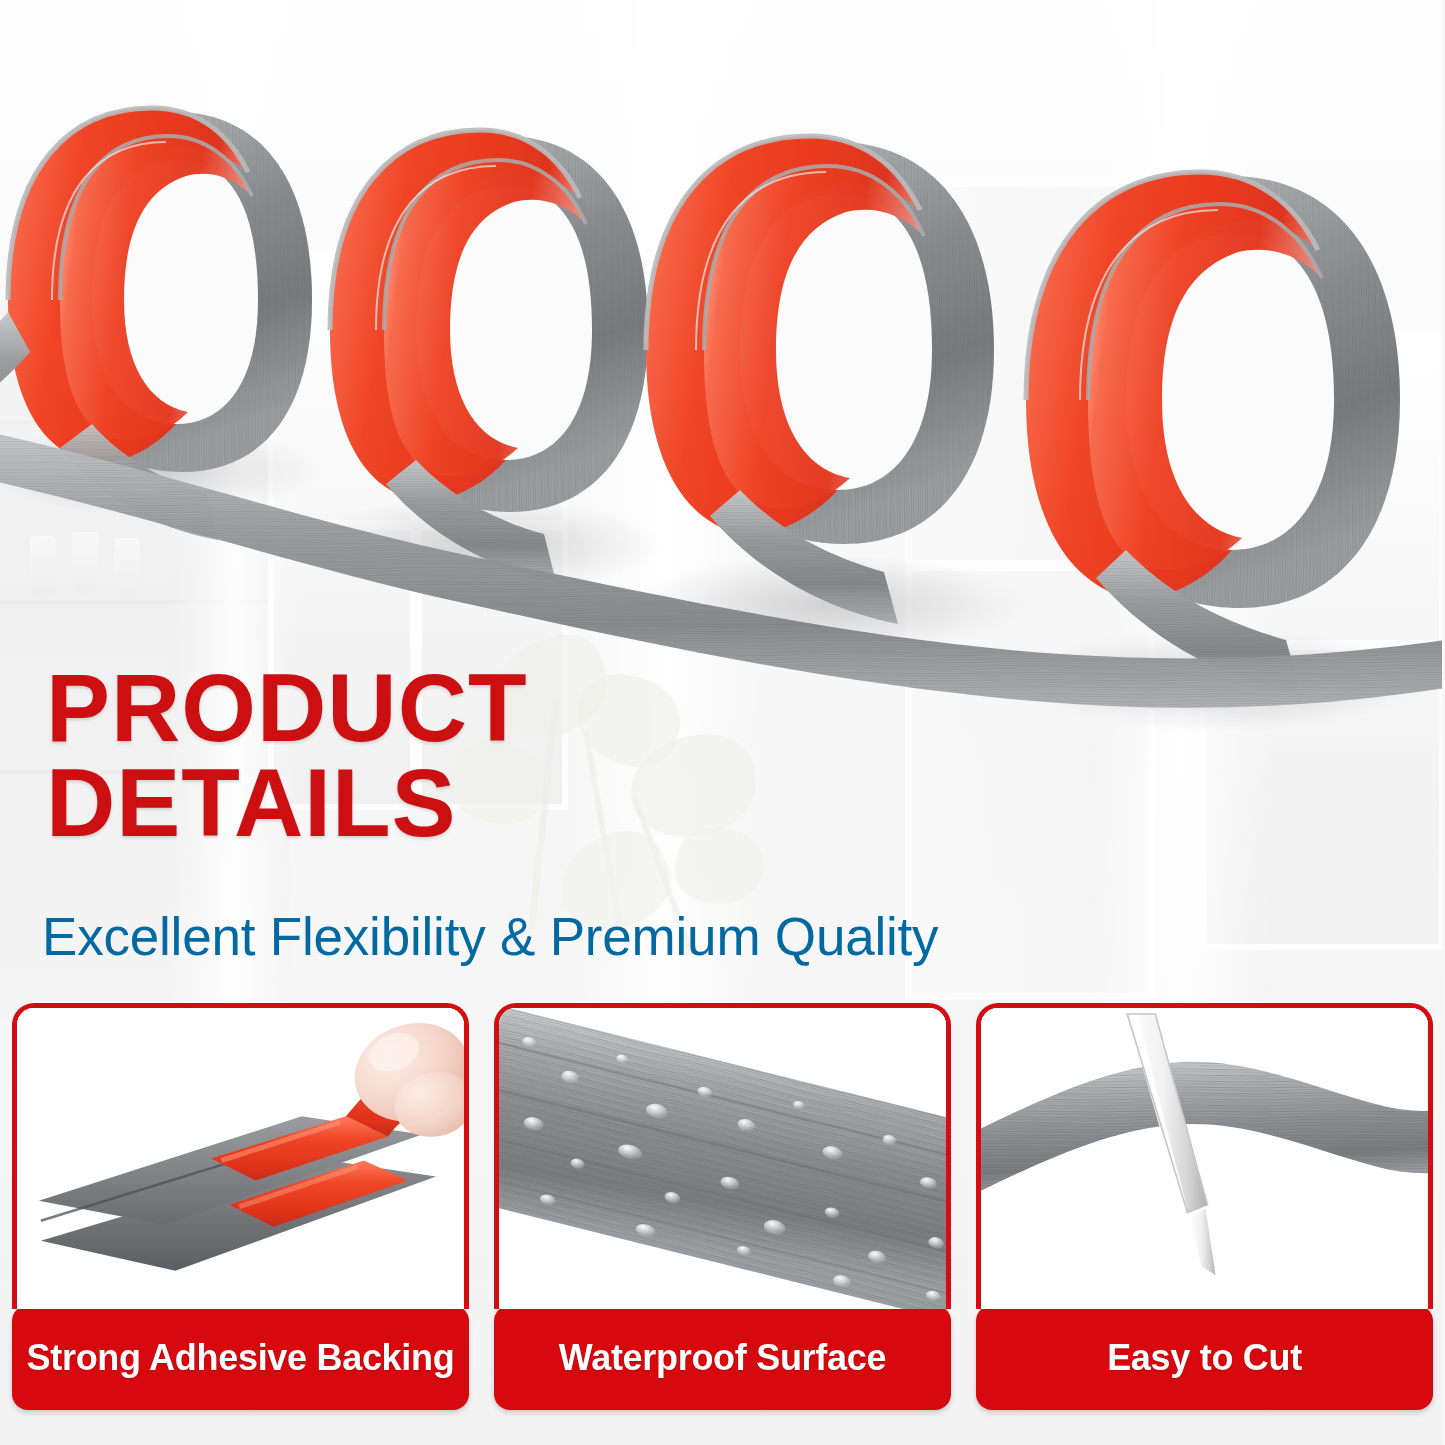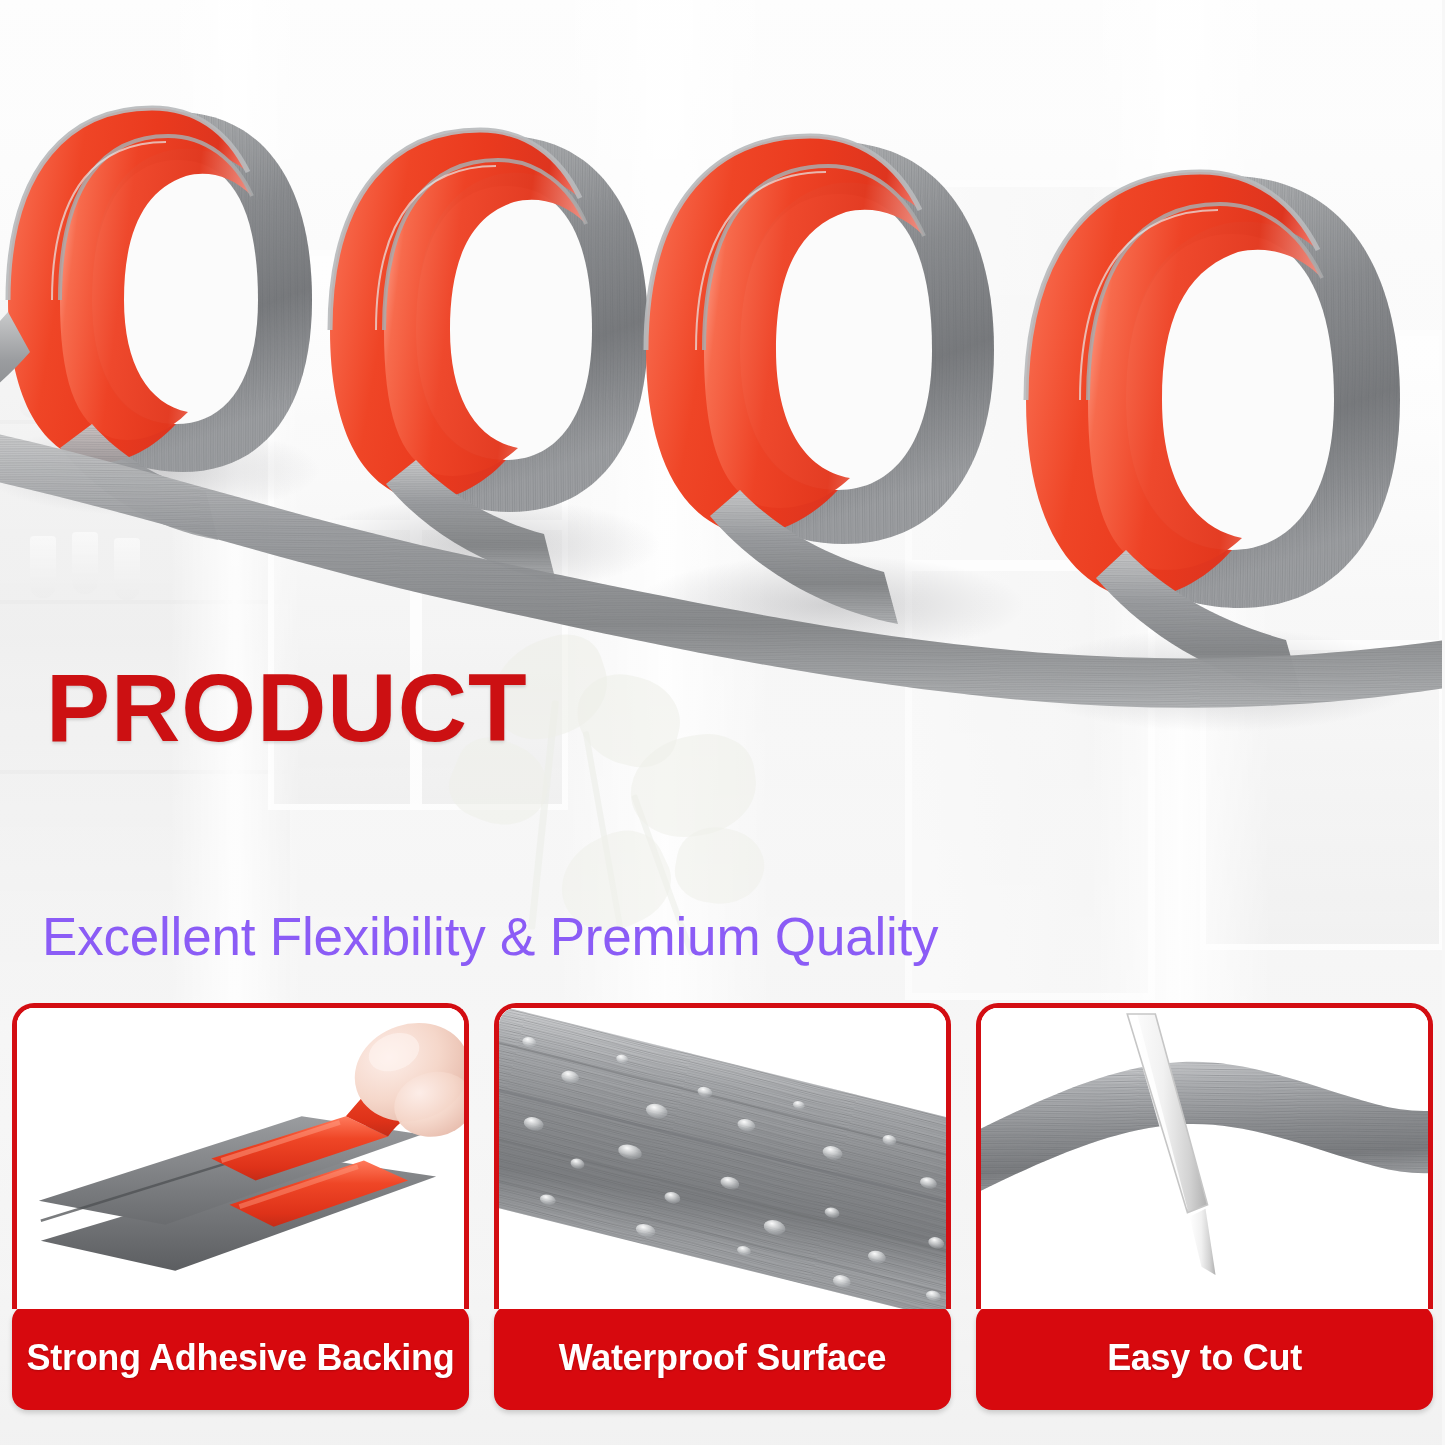--- a/index.html
+++ b/index.html
@@ -84,21 +84,21 @@
     position:absolute; left:46px; top:660px; width:840px;
   }
   .headline .line {
     font-size:96px; font-weight:bold; line-height:0.99;
     letter-spacing:1px;
     color:#CC1012;
     text-shadow:0 2px 3px rgba(120,120,120,.28);
   }
   .subhead {
     position:absolute; left:42px; top:906px;
-    font-size:53px; font-weight:400; color:#8b5cf6;
+    font-size:53px; font-weight:400; color:#0369a1;
     letter-spacing:-0.2px; white-space:nowrap;
   }
 
   
   .panels {
     position:absolute; left:0; top:1003px; width:1445px; height:412px;
     display:flex; gap:25px; padding:0 12px;
   }
   .panel {
     position:relative; flex:1 1 0; height:407px;
@@ -339,20 +339,21 @@
                  C840,686 640,642 450,600 C290,564 150,516 -20,478 Z" fill="url(#greyTail)" opacity="0.97"></path>
         <path d="M-20,430 C160,470 300,520 470,556 C660,596 860,640 1060,654
                  C1180,662 1300,660 1445,640 L1445,688 C1300,710 1170,712 1046,702
                  C840,686 640,642 450,600 C290,564 150,516 -20,478 Z" fill="url(#grain)" opacity="0.65"></path>
       </g>
     </svg>
   </div>
 
   <div class="headline">
     <div class="line">PRODUCT</div>
+    <div class="line">DETAILS</div>
   </div>
   <div class="subhead">Excellent Flexibility &amp; Premium Quality</div>
 
   <div class="panels">
 
     <div class="panel">
       <div class="panel-frame">
         <div class="panel-photo">
           <svg width="100%" height="100%" viewBox="0 0 450 300" preserveAspectRatio="xMidYMid slice">
             <defs>

